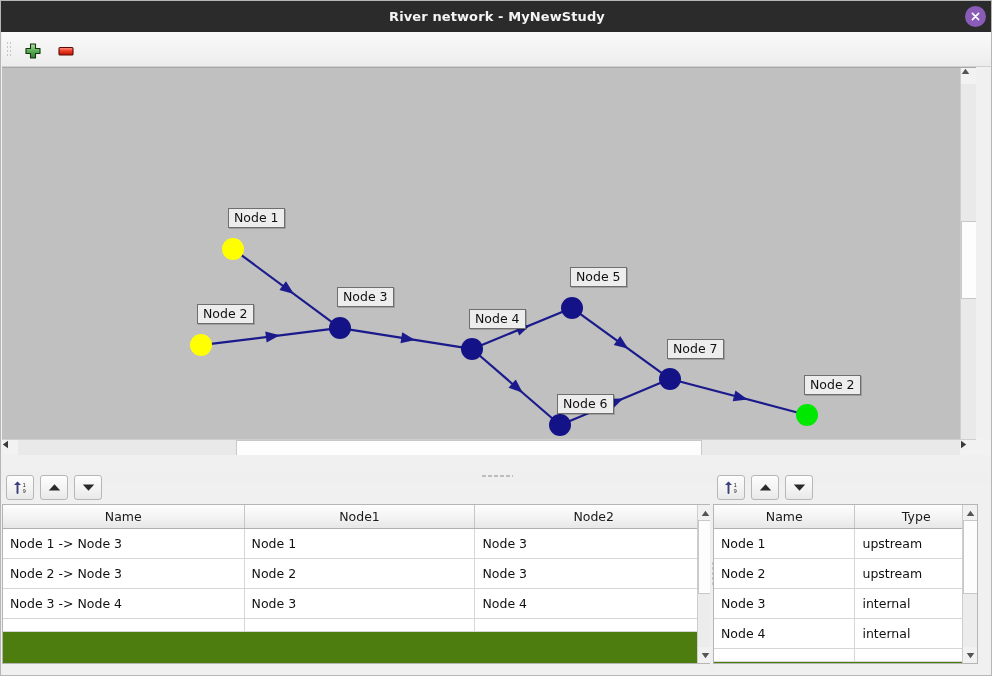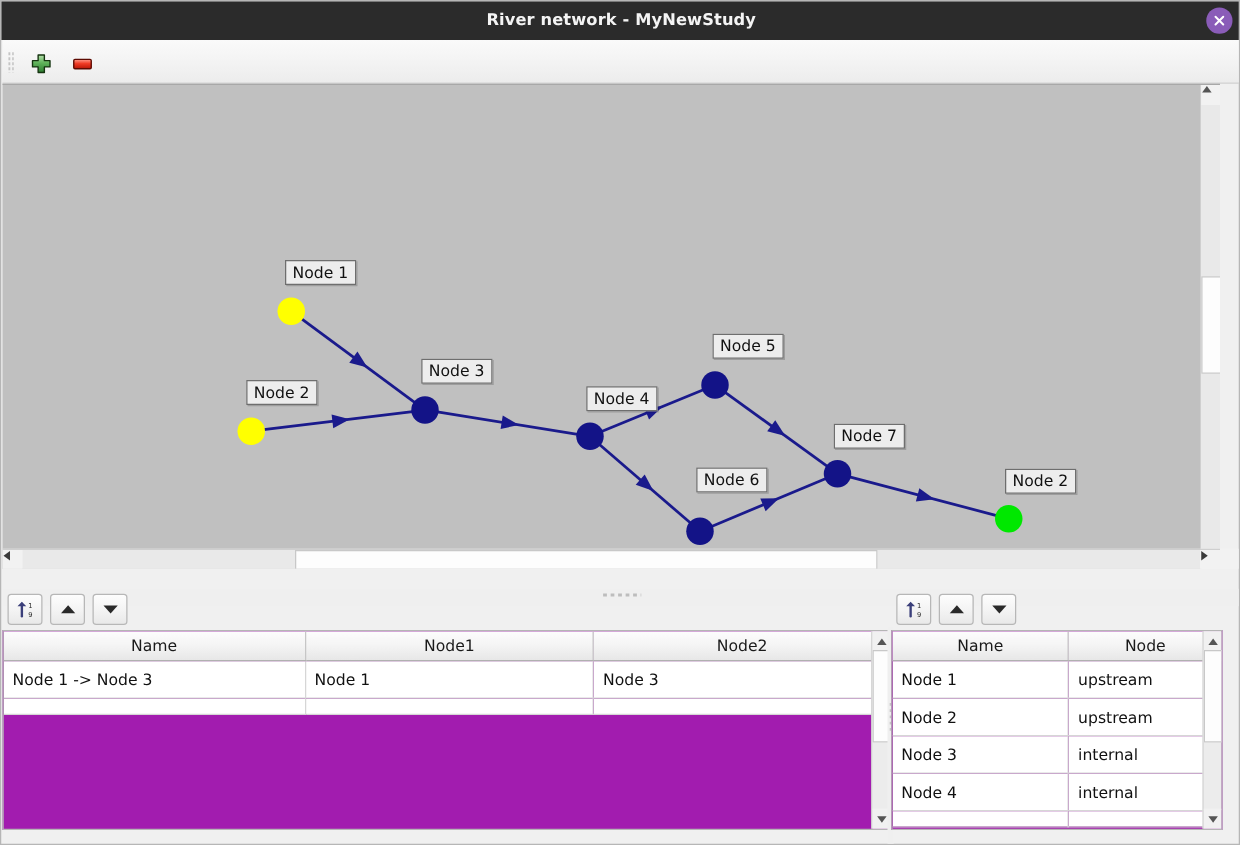--- a/index.html
+++ b/index.html
@@ -216,21 +216,21 @@
     border: 1px solid #b7b7b7;
     border-radius: 3px;
     display: flex; align-items: center; justify-content: center;
     cursor: pointer;
     box-sizing: border-box;
   }
 
   .table-box {
     position: absolute;
     top: 33px;
-    background: #a21caf;
+    background: #4d7c0f;
     border: 1px solid #b5b5b5;
     box-sizing: border-box;
     overflow: hidden;
   }
   .tbl-left { left: 0; width: 711px; height: 160px; }
   .tbl-right { left: 0; width: 265px; height: 160px; }
 
   table.grid {
     border-collapse: collapse;
     table-layout: fixed;
@@ -354,21 +354,21 @@
             <circle cx="668" cy="311" r="11" fill="#131387"></circle>
             <circle cx="805" cy="347" r="11" fill="#00e800"></circle>
           </g>
       </svg>
       <div id="labels-layer">
           <div class="node-label" style="left: 226px; top: 140px;">Node 1</div>
           <div class="node-label" style="left: 195px; top: 236px;">Node 2</div>
           <div class="node-label" style="left: 335px; top: 219px;">Node 3</div>
           <div class="node-label" style="left: 467px; top: 241px;">Node 4</div>
           <div class="node-label" style="left: 568px; top: 199px;">Node 5</div>
-          <div class="node-label" style="left: 555px; top: 306px;">Node 6</div>
+          <div class="node-label" style="left: 555px; top: 326px;">Node 6</div>
           <div class="node-label" style="left: 665px; top: 271px;">Node 7</div>
           <div class="node-label" style="left: 802px; top: 307px;">Node 2</div>
         </div>
 
       <div class="vscroll">
         <div class="sb-arrow" style="top:0;">
           <svg width="9" height="7" viewBox="0 0 9 7">
             <path d="M4.5 0.8 L8.3 6 L0.7 6 z" fill="#555"></path>
           </svg>
         </div>
@@ -440,20 +440,30 @@
                 <th>Name</th>
                 <th>Node1</th>
                 <th style="border-right: none;">Node2</th>
               </tr>
             </thead>
           <tbody id="reaches-body">
               <tr>
                 <td>Node 1 -&gt; Node 3</td>
                 <td>Node 1</td>
                 <td style="border-right: none;">Node 3</td>
+              </tr>
+              <tr>
+                <td>Node 2 -&gt; Node 3</td>
+                <td>Node 2</td>
+                <td style="border-right: none;">Node 3</td>
+              </tr>
+              <tr>
+                <td>Node 3 -&gt; Node 4</td>
+                <td>Node 3</td>
+                <td style="border-right: none;">Node 4</td>
               </tr>
               <tr class="partial">
                 <td></td>
                 <td></td>
                 <td style="border-right: none;"></td>
               </tr>
             </tbody>
         </table>
 
         <div class="tbl-vscroll">
@@ -501,21 +511,21 @@
 
       <div class="table-box tbl-right">
         <table class="grid" id="nodes-table">
           <colgroup>
               <col style="width:134px">
               <col style="width:116px">
             </colgroup>
           <thead>
               <tr id="nodes-head">
                 <th>Name</th>
-                <th style="border-right: none;">Node</th>
+                <th style="border-right: none;">Type</th>
               </tr>
             </thead>
           <tbody id="nodes-body">
               <tr>
                 <td>Node 1</td>
                 <td style="border-right: none;">upstream</td>
               </tr>
               <tr>
                 <td>Node 2</td>
                 <td style="border-right: none;">upstream</td>

